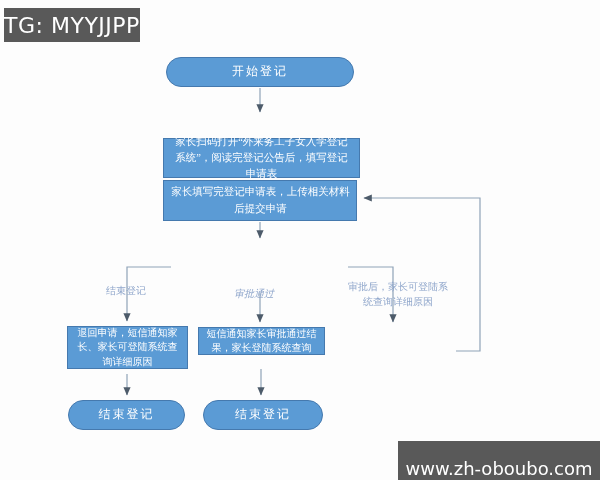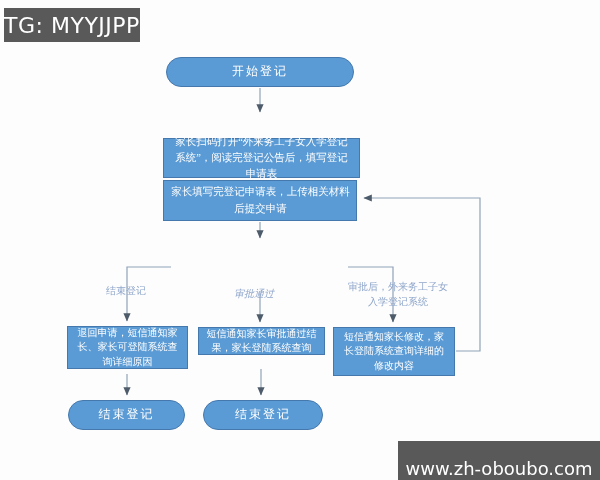--- a/index.html
+++ b/index.html
@@ -64,28 +64,27 @@
 
   <div class="node step-scan">家长扫码打开“外来务工子女入学登记系统”，阅读完登记公告后，填写登记申请表</div>
 
   <div class="node step-submit">家长填写完登记申请表，上传相关材料后提交申请</div>
 
 
   <div class="branch-label lbl-reject">结束登记</div>
 
   <div class="branch-label lbl-pass">审批通过</div>
 
-  <div class="branch-label lbl-modify">审批后，外来务工子女入学登记系统</div>
+  <div class="branch-label lbl-modify">审批后，家长可登陆系统查询详细原因</div>
 
 
   <div class="node box-reject">退回申请，短信通知家长、家长可登陆系统查询详细原因</div>
 
   <div class="node box-pass">短信通知家长审批通过结果，家长登陆系统查询</div>
 
-  <div class="node box-modify">短信通知家长修改，家长登陆系统查询详细的修改内容</div>
 
   <div class="node pill end-left">结束登记</div>
 
   <div class="node pill end-right">结束登记</div>
 
   <div class="wm wm-top">TG: MYYJJPP</div>
 
   <div class="wm wm-bottom">www.zh-oboubo.com</div>
 
 </div>

